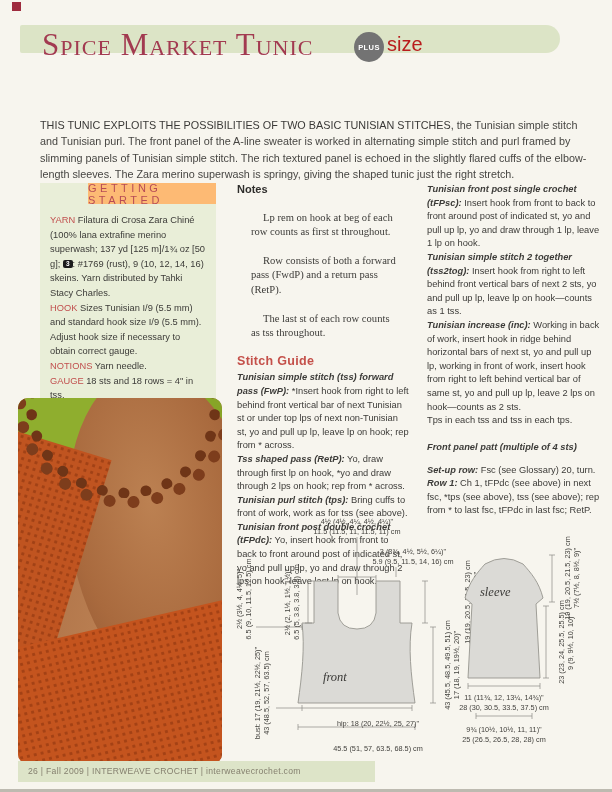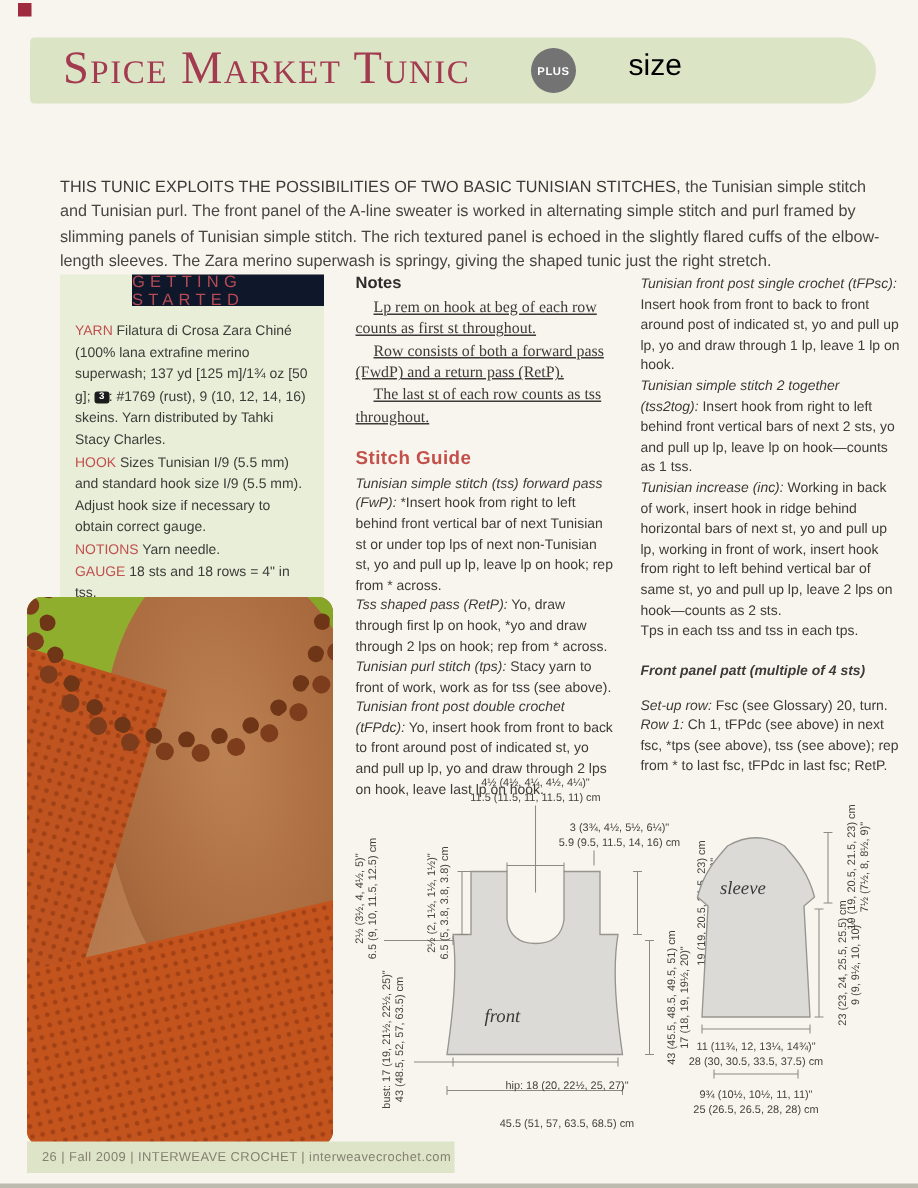--- a/index.html
+++ b/index.html
@@ -1,37 +1,37 @@
 <!DOCTYPE html>
 <html><head>
 <meta charset="utf-8">
 <style>
   html,body{margin:0;padding:0;background:#ffffff;}
   .page{position:relative;width:612px;height:792px;background:#f7f5ee;overflow:hidden;
         font-family:"Liberation Sans",sans-serif;color:#3f3e3b;}
   
   .corner-mark{position:absolute;left:12px;top:2px;width:9px;height:9px;background:#9e2b3e;}
-  .banner{position:absolute;left:20px;top:25px;width:540px;height:44px;background:#dce4c6;
-          border-radius:3px 22px 22px 3px;padding-left:24px;}
+  .banner{position:absolute;left:20px;top:25px;width:540px;height:28px;background:#dce4c6;
+          border-radius:3px 22px 22px 3px;}
   .title{position:absolute;left:22px;top:2px;font-family:"Liberation Serif",serif;
          font-variant:small-caps;font-weight:400;font-size:31px;letter-spacing:1px;color:#a23a50;}
   .plus-badge{position:absolute;left:334px;top:7px;width:30px;height:30px;border-radius:50%;
               background:#737373;color:#fff;font-size:7.5px;font-weight:bold;letter-spacing:.4px;
               display:flex;align-items:center;justify-content:center;}
-  .plus-size{position:absolute;left:367px;top:8px;font-size:20px;font-weight:500;color:#000000;margin-left:32px;}
+  .plus-size{position:absolute;left:367px;top:8px;font-size:20px;font-weight:500;color:#b91c1c;}
   .byline-row{position:absolute;left:40px;top:76px;display:flex;align-items:center;gap:7px;}
   .dot{width:11px;height:11px;border-radius:50%;background:#b23a4e;}
   .dot.open{background:transparent;border:1.5px solid #b23a4e;width:9px;height:9px;}
   .byline{margin-left:10px;font-size:13px;letter-spacing:3.5px;color:#958a7c;}
   
   .intro{position:absolute;left:40px;top:106px;width:549px;font-size:10.8px;line-height:16.4px;color:#474643;}
   .intro .lead{color:#3a3937;}
   
   .gs-box{position:absolute;left:40px;top:183px;width:176px;background:#e9eed8;padding-bottom:10px;}
-  .gs-header{height:21px;background:#0f172a;color:#b64b56;font-size:11px;letter-spacing:3.5px;
+  .gs-header{height:21px;background:#fdba74;color:#b64b56;font-size:11px;letter-spacing:3.5px;
              display:flex;align-items:center;justify-content:center;margin-left:48px;}
   .gs-body{padding:9px 10px 2px 10px;font-size:9.3px;line-height:14.6px;color:#3c3b38;}
   .gs-label{color:#c14f4e;}
   .yarn-badge{display:inline-block;background:#1c1c1c;color:#fff;font-size:6.5px;font-weight:bold;
               line-height:8px;padding:0 3px;border-radius:2px;vertical-align:1px;}
   
   .photo{position:absolute;left:18px;top:398px;width:204px;height:366px;border-radius:10px;overflow:hidden;
          background:linear-gradient(100deg,#a96c42,#b97e51 45%,#8a5130);}
   .ph-green-tl{position:absolute;left:-45px;top:-70px;width:175px;height:215px;border-radius:50%;
                background:#8fae2e;transform:rotate(18deg);}
@@ -48,36 +48,36 @@
                transform:rotate(17deg);
                background-image:radial-gradient(rgba(110,35,5,.38) 1.3px,rgba(0,0,0,0) 1.9px);
                background-size:7px 7px;}
   .bead-arc{position:absolute;border-radius:50%;border-style:dotted;border-color:#6f3517;background:transparent;}
   .arc1{left:8px;top:-78px;width:172px;height:156px;border-width:11px;transform:rotate(7deg);}
   .arc2{left:-4px;top:-92px;width:196px;height:178px;border-width:12px;border-color:#7d3d1c;transform:rotate(9deg);}
   
   .col{position:absolute;top:183px;width:173px;font-size:9.3px;line-height:13.6px;color:#3c3b38;}
   .col-mid{left:237px;} .col-right{left:427px;}
   .notes-h{font-size:11px;font-weight:bold;color:#2e2d2b;margin:0 0 2px 0;}
-  .notes-p{font-family:"Liberation Serif",serif;font-size:10.6px;line-height:14.6px;margin:0;text-indent:12px;text-decoration:underline;}
+  .notes-p{font-family:"Liberation Serif",serif;font-size:10.6px;line-height:14.6px;margin:14px;text-indent:12px;}
   .sg-h{font-size:12.5px;font-weight:bold;color:#c4504a;margin:13px 0 3px 0;letter-spacing:.3px;}
   .sg-item{margin:0;}
-  .term{font-weight:normal;font-style:italic;}
+  .term{font-weight:bold;font-style:italic;}
   .pat-h{font-weight:bold;font-style:italic;margin-top:13px;}
   
   .schem{position:absolute;font-size:7.3px;line-height:9.3px;color:#44433f;}
   .schem-front{left:228px;top:515px;width:265px;height:250px;}
   .schem-sleeve{left:430px;top:540px;width:180px;height:235px;}
   .schem svg{position:absolute;left:0;top:0;}
   .mlabel{position:absolute;white-space:nowrap;text-align:center;}
   .rot{transform:translate(-50%,-50%) rotate(-90deg);transform-origin:center;}
   .ctr{transform:translateX(-50%);}
   .shape-name{position:absolute;font-family:"Liberation Serif",serif;font-style:italic;font-size:12.5px;color:#3a3937;}
   
-  .footer-bar{position:absolute;left:18px;top:761px;width:285px;height:21px;background:#dde4c8;}
+  .footer-bar{position:absolute;left:18px;top:761px;width:357px;height:21px;background:#dde4c8;}
   .footer-text{position:absolute;left:10px;top:5px;font-size:8.6px;color:#85806f;letter-spacing:.3px;}
   .page-edge{position:absolute;left:0;top:789px;width:612px;height:3px;background:#bdbab0;}
 </style>
 </head>
 <body>
 
 <div class="page">
 
   <div class="corner-mark"></div>
 
@@ -111,21 +111,21 @@
   </div>
 
   <div class="col col-mid">
     <h3 class="notes-h">Notes</h3>
     <p class="notes-p">Lp rem on hook at beg of each row counts as first st throughout.</p>
     <p class="notes-p">Row consists of both a forward pass (FwdP) and a return pass (RetP).</p>
     <p class="notes-p">The last st of each row counts as tss throughout.</p>
     <h3 class="sg-h">Stitch Guide</h3>
     <p class="sg-item"><span class="term">Tunisian simple stitch (tss) forward pass (FwP):</span><span> *Insert hook from right to left behind front vertical bar of next Tunisian st or under top lps of next non-Tunisian st, yo and pull up lp, leave lp on hook; rep from * across.</span></p>
     <p class="sg-item"><span class="term">Tss shaped pass (RetP):</span><span> Yo, draw through first lp on hook, *yo and draw through 2 lps on hook; rep from * across.</span></p>
-    <p class="sg-item"><span class="term">Tunisian purl stitch (tps):</span><span> Stacy yarn to front of work, work as for tss (see above).</span></p>
+    <p class="sg-item"><span class="term">Tunisian purl stitch (tps):</span><span> Bring cuffs to front of work, work as for tss (see above).</span></p>
     <p class="sg-item"><span class="term">Tunisian front post double crochet (tFPdc):</span><span> Yo, insert hook from front to back to front around post of indicated st, yo and pull up lp, yo and draw through 2 lps on hook, leave last lp on hook.</span></p>
   </div>
 
   <div class="col col-right">
     <p class="sg-item"><span class="term">Tunisian front post single crochet (tFPsc):</span><span> Insert hook from front to back to front around post of indicated st, yo and pull up lp, yo and draw through 1 lp, leave 1 lp on hook.</span></p>
     <p class="sg-item"><span class="term">Tunisian simple stitch 2 together (tss2tog):</span><span> Insert hook from right to left behind front vertical bars of next 2 sts, yo and pull up lp, leave lp on hook—counts as 1 tss.</span></p>
     <p class="sg-item"><span class="term">Tunisian increase (inc):</span><span> Working in back of work, insert hook in ridge behind horizontal bars of next st, yo and pull up lp, working in front of work, insert hook from right to left behind vertical bar of same st, yo and pull up lp, leave 2 lps on hook—counts as 2 sts.</span></p>
     <p class="sg-item">Tps in each tss and tss in each tps.</p>
     <p class="pat-h">Front panel patt (multiple of 4 sts)</p>
     <p class="sg-item"><span class="term">Set-up row:</span><span> Fsc (see Glossary) 20, turn.</span></p>

